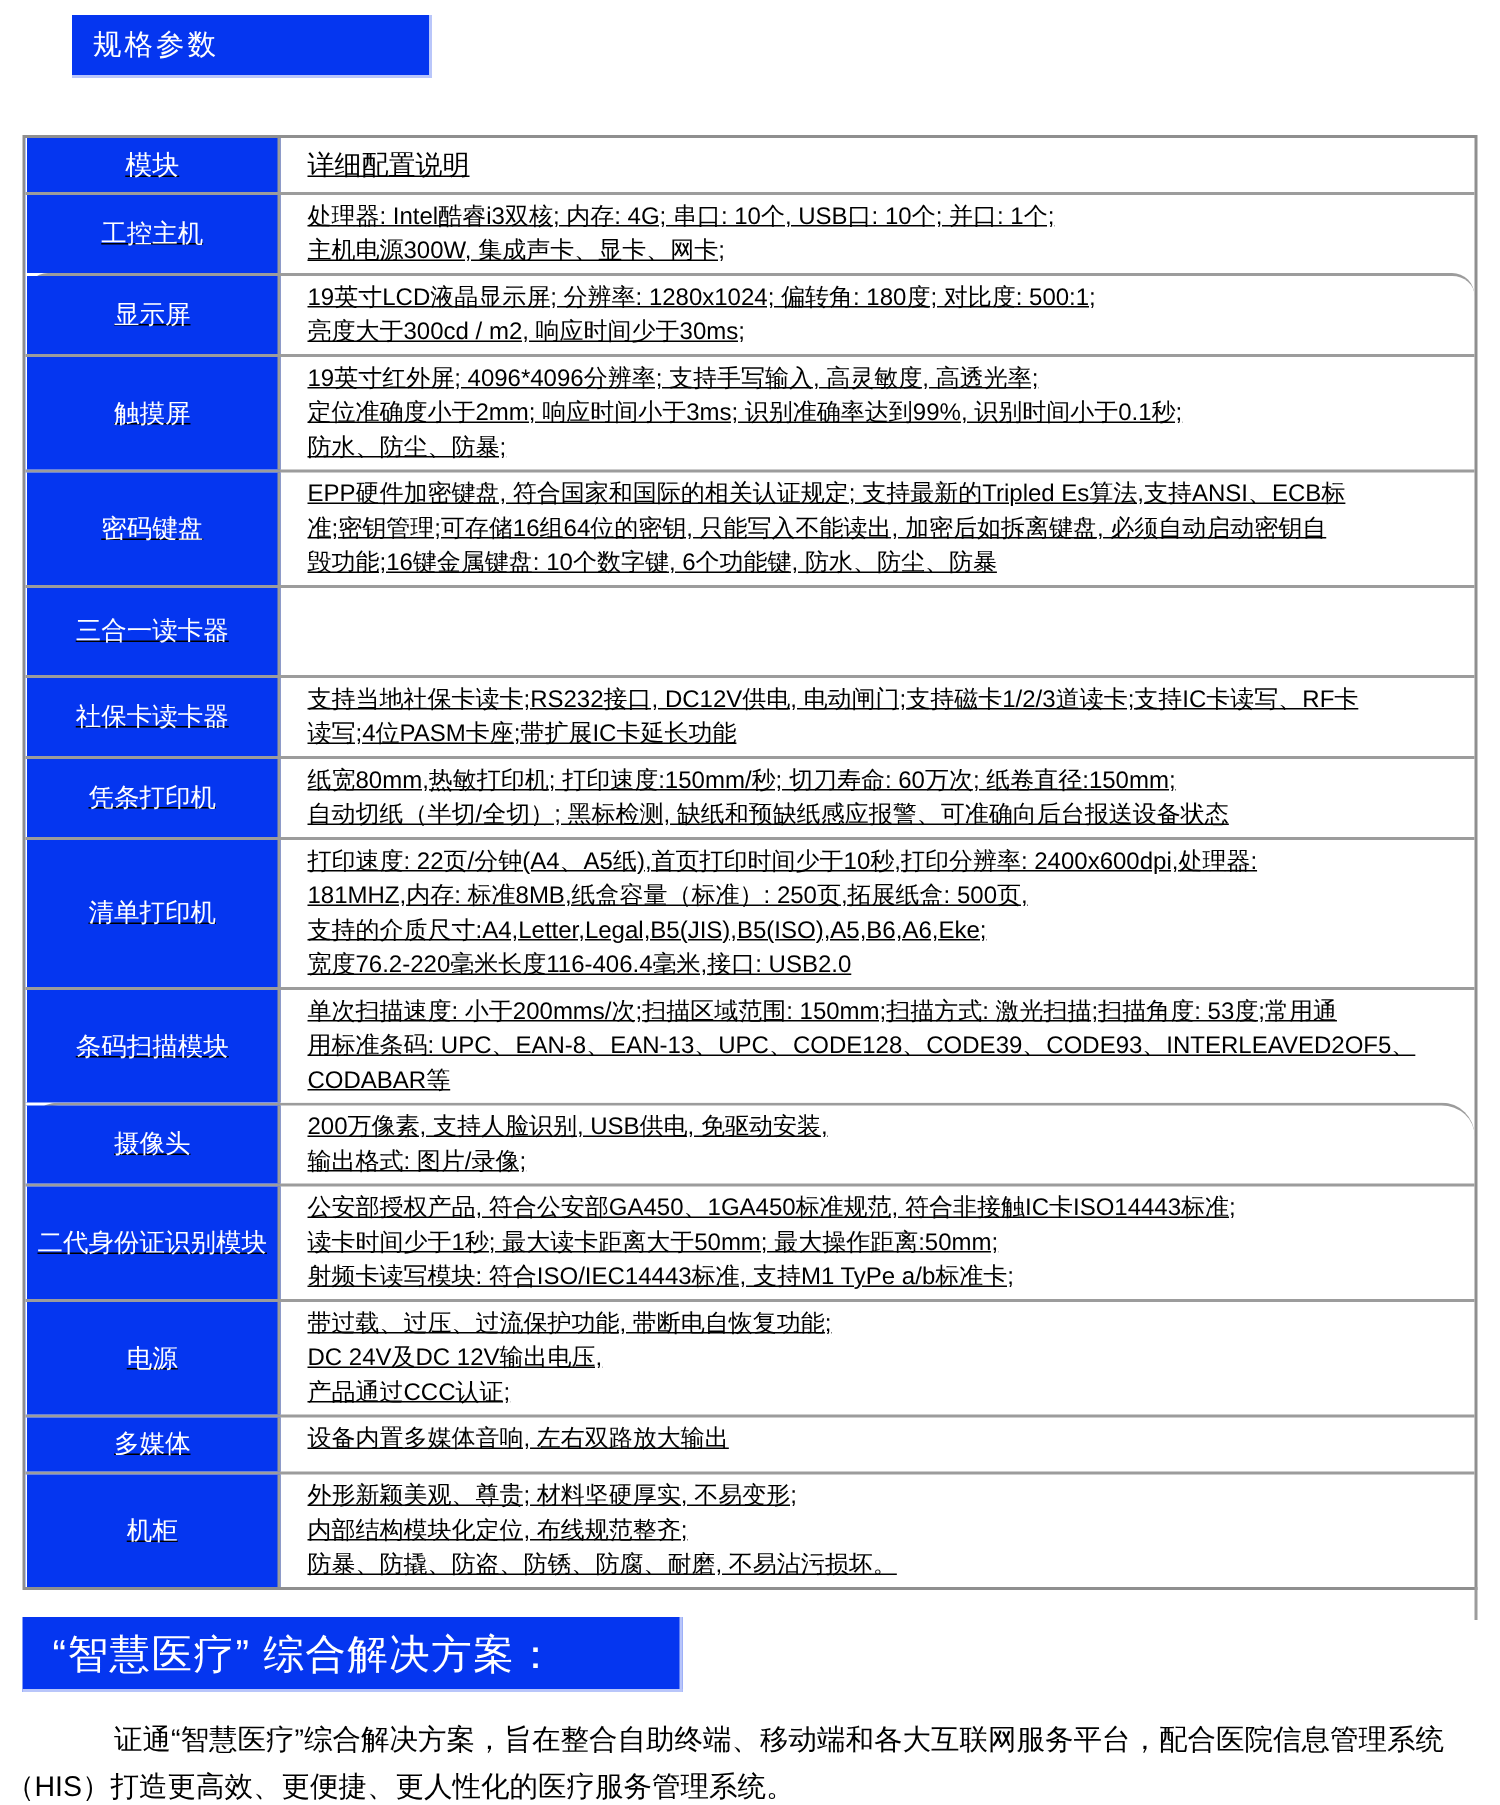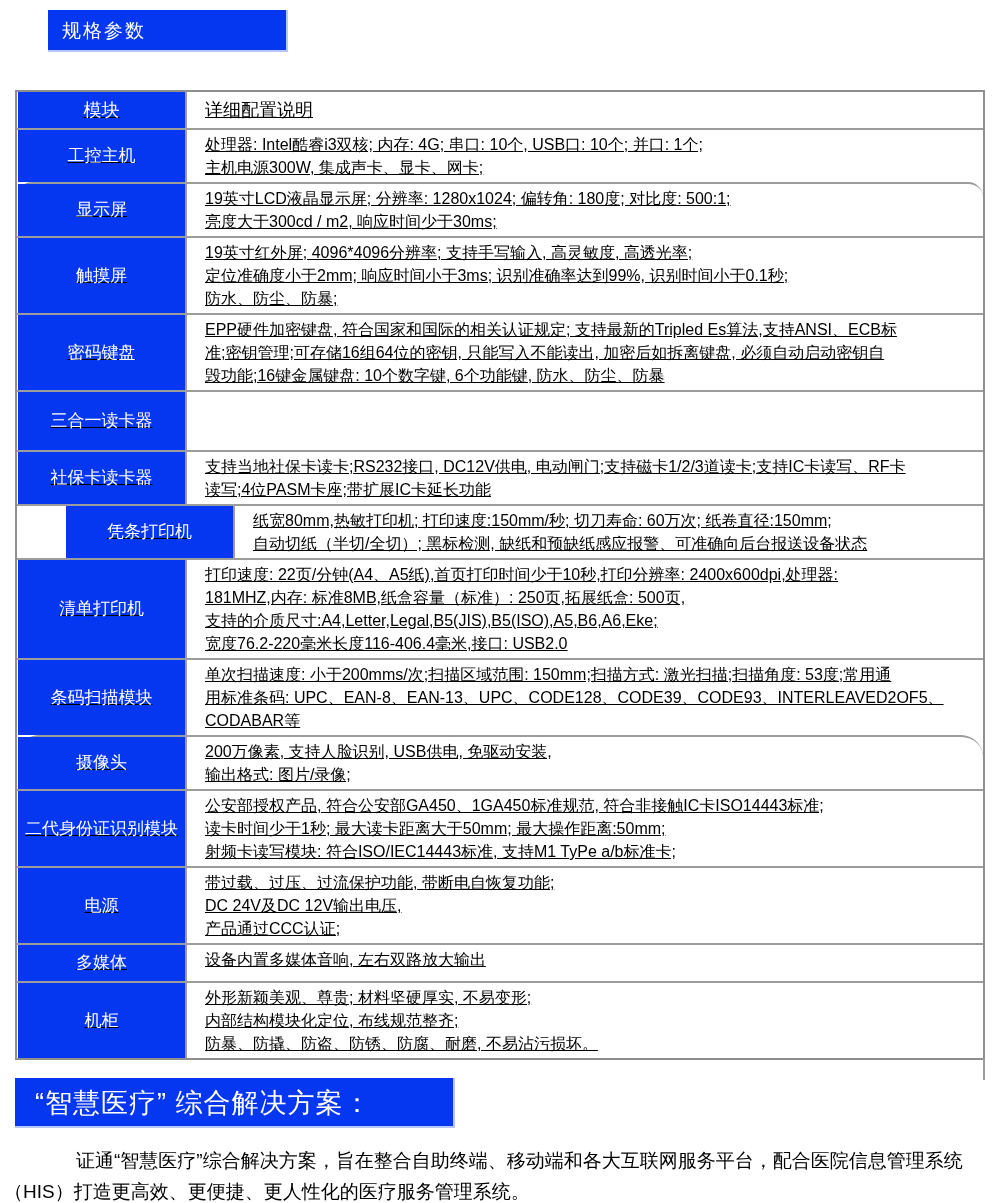--- a/index.html
+++ b/index.html
@@ -46,21 +46,21 @@
   }
   .hrow .mcell{font-size:18px;}
   .hrow .dcell{font-size:18px;line-height:30px;white-space:normal;}
   .hrow{min-height:30px;}
   .rows .trow:nth-child(1){min-height:48px;}
   .rows .trow:nth-child(2){min-height:52px;border-radius:15px;}
   .rows .trow:nth-child(3){min-height:63px;}
   .rows .trow:nth-child(4){min-height:65px;}
   .rows .trow:nth-child(5){min-height:60px;}
   .rows .trow:nth-child(6){min-height:45px;}
-  .rows .trow:nth-child(7){min-height:48px;padding-left:48px;}
+  .rows .trow:nth-child(7){min-height:48px;}
   .rows .trow:nth-child(8){min-height:91px;}
   .rows .trow:nth-child(9){min-height:64px;}
   .rows .trow:nth-child(10){min-height:51px;border-radius:22px;}
   .rows .trow:nth-child(11){min-height:69px;}
   .rows .trow:nth-child(12){min-height:66px;}
   .rows .trow:nth-child(13){min-height:38px;justify-content:center;}
   .rows .trow:nth-child(14){min-height:73px;}
 
   
   .border-stub{

